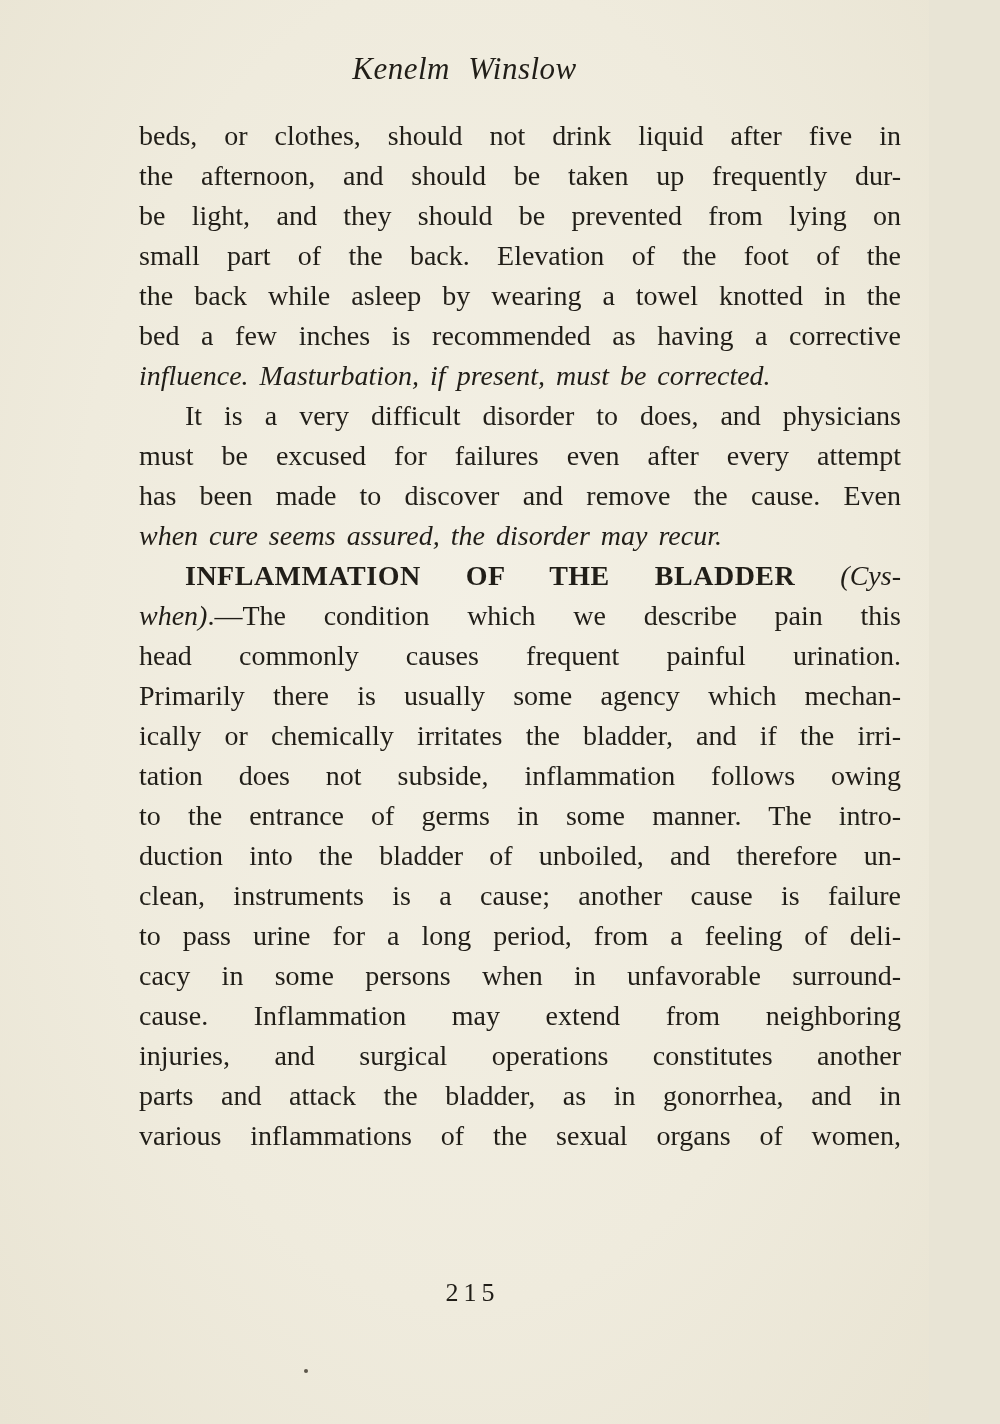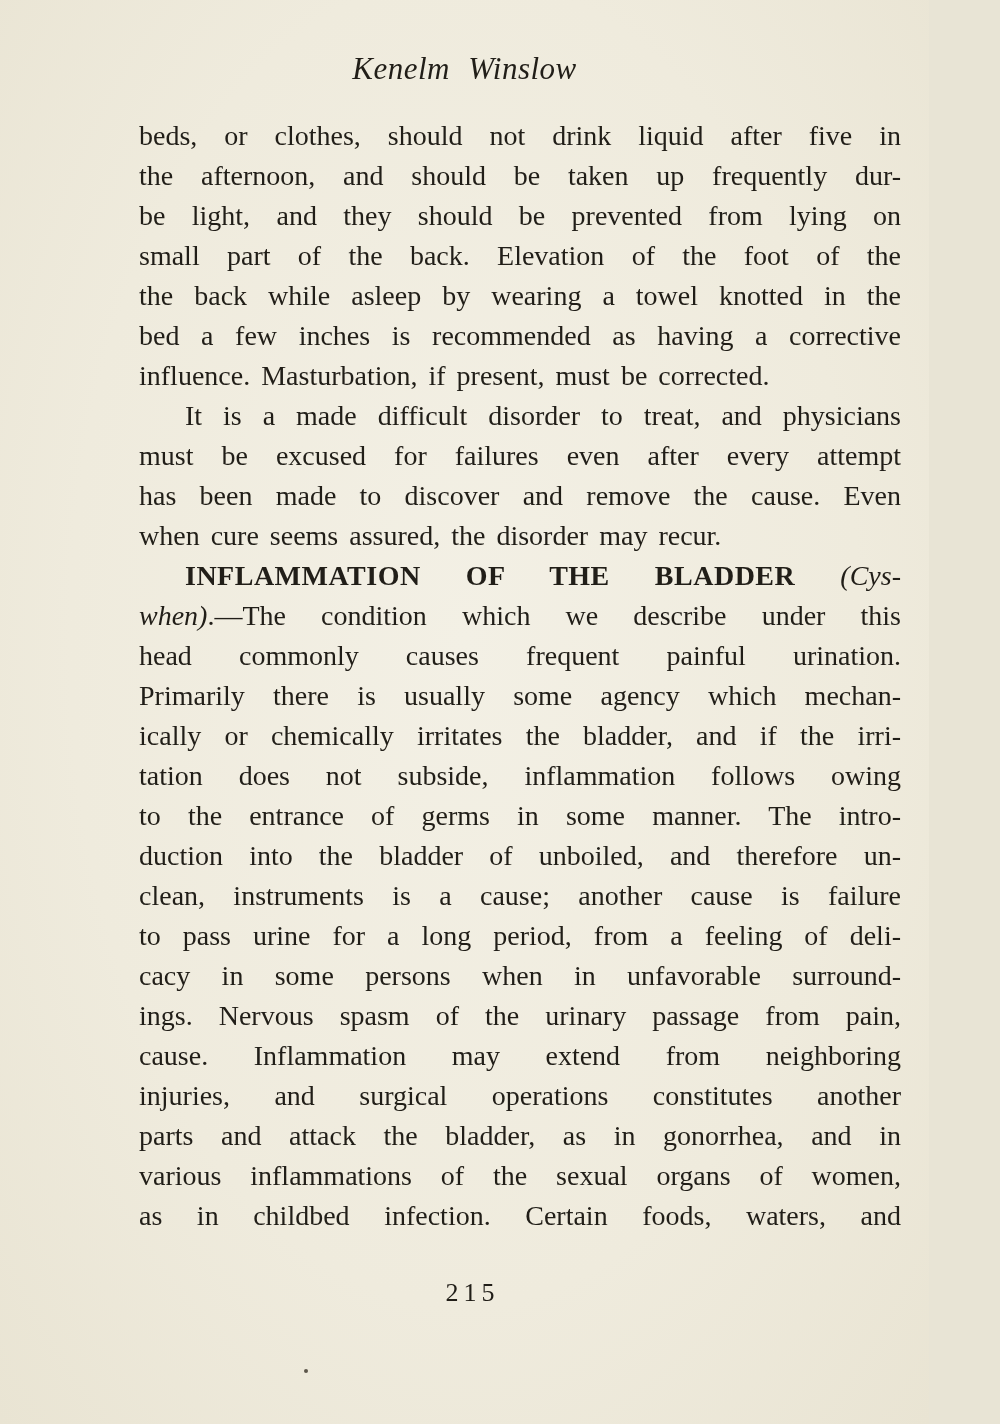--- a/index.html
+++ b/index.html
@@ -38,20 +38,21 @@
   }
   .line {
     line-height: 40px;
     text-align: justify;
     text-align-last: justify;
     word-spacing: 1px;
   }
   .line.last {
     text-align-last: left;
     word-spacing: 4px;
+    font-style: italic;
   }
   .line.indent {
     padding-left: 46px;
   }
   .bold {
     font-weight: bold;
     letter-spacing: 0.5px;
   }
   .italic {
     font-style: italic;
@@ -83,39 +84,37 @@
   <div class="running-header">Kenelm Winslow</div>
 
   <div class="text-block">
       <div class="line"><span>beds, or clothes, should not drink liquid after five in</span></div>
       <div class="line"><span>the afternoon, and should be taken up frequently dur-</span></div>
       <div class="line"><span>be light, and they should be prevented from lying on</span></div>
       <div class="line"><span>small part of the back. Elevation of the foot of the</span></div>
       <div class="line"><span>the back while asleep by wearing a towel knotted in the</span></div>
       <div class="line"><span>bed a few inches is recommended as having a corrective</span></div>
       <div class="line last"><span>influence. Masturbation, if present, must be corrected.</span></div>
-      <div class="line indent"><span>It is a made difficult disorder to treat, and physicians</span></div>
+      <div class="line indent"><span>It is a very difficult disorder to does, and physicians</span></div>
       <div class="line"><span>must be excused for failures even after every attempt</span></div>
       <div class="line"><span>has been made to discover and remove the cause. Even</span></div>
       <div class="line last"><span>when cure seems assured, the disorder may recur.</span></div>
       <div class="line indent"><span class="bold">INFLAMMATION OF THE BLADDER </span><span class="italic">(Cys-</span></div>
-      <div class="line"><span class="italic">when)</span><span>.—The condition which we describe under this</span></div>
+      <div class="line"><span class="italic">when)</span><span>.—The condition which we describe pain this</span></div>
       <div class="line"><span>head commonly causes frequent painful urination.</span></div>
       <div class="line"><span>Primarily there is usually some agency which mechan-</span></div>
       <div class="line"><span>ically or chemically irritates the bladder, and if the irri-</span></div>
       <div class="line"><span>tation does not subside, inflammation follows owing</span></div>
       <div class="line"><span>to the entrance of germs in some manner. The intro-</span></div>
       <div class="line"><span>duction into the bladder of unboiled, and therefore un-</span></div>
       <div class="line"><span>clean, instruments is a cause; another cause is failure</span></div>
       <div class="line"><span>to pass urine for a long period, from a feeling of deli-</span></div>
       <div class="line"><span>cacy in some persons when in unfavorable surround-</span></div>
-      <div class="line"><span>ings. Nervous spasm of the urinary passage from pain,</span></div>
       <div class="line"><span>cause. Inflammation may extend from neighboring</span></div>
       <div class="line"><span>injuries, and surgical operations constitutes another</span></div>
       <div class="line"><span>parts and attack the bladder, as in gonorrhea, and in</span></div>
       <div class="line"><span>various inflammations of the sexual organs of women,</span></div>
-      <div class="line"><span>as in childbed infection. Certain foods, waters, and</span></div>
     </div>
 
   <div class="page-number">215</div>
 
   <div class="scan-speck"></div>
 </div>
 
 </body></html>

